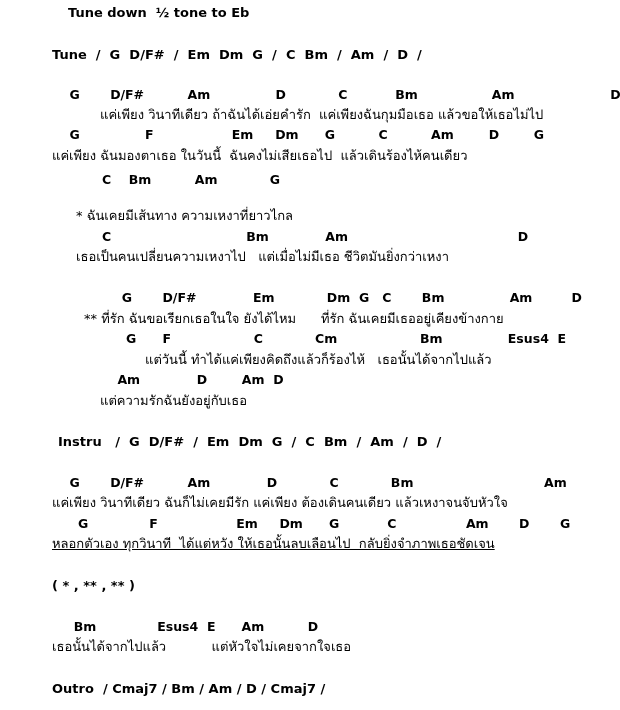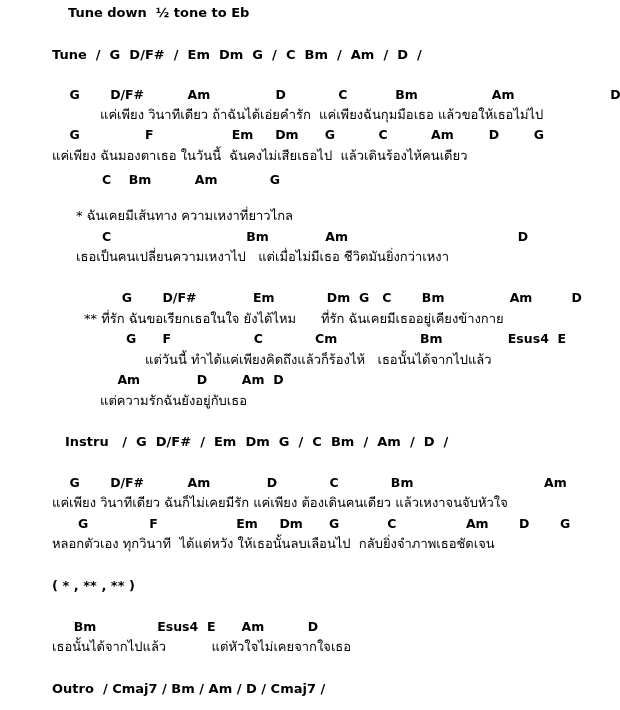--- a/index.html
+++ b/index.html
@@ -26,25 +26,25 @@
 <div class="ln ch" style="left:76px;top:227px;">      C                               Bm             Am                                       D</div>
 <div class="ln ly" style="left:76px;top:247px;">เธอเป็นคนเปลี่ยนความเหงาไป   แต่เมื่อไม่มีเธอ ชีวิตมันยิ่งกว่าเหงา</div>
 
 <div class="ln ch" style="left:100px;top:288px;">     G       D/F#             Em            Dm  G   C       Bm               Am         D</div>
 <div class="ln ly" style="left:84px;top:309px;">** ที่รัก ฉันขอเรียกเธอในใจ ยังได้ไหม      ที่รัก ฉันเคยมีเธออยู่เคียงข้างกาย</div>
 <div class="ln ch" style="left:100px;top:329px;">      G      F                   C            Cm                   Bm               Esus4  E</div>
 <div class="ln ly" style="left:100px;top:350px;margin-left:45px;">แต่วันนี้ ทำได้แค่เพียงคิดถึงแล้วก็ร้องไห้   เธอนั้นได้จากไปแล้ว</div>
 <div class="ln ch" style="left:100px;top:370px;">    Am             D        Am  D</div>
 <div class="ln ly" style="left:100px;top:391px;">แต่ความรักฉันยังอยู่กับเธอ</div>
 
-<div class="ln b" style="left:65px;top:432px;">Instru   /  G  D/F#  /  Em  Dm  G  /  C  Bm  /  Am  /  D  /</div>
+<div class="ln b" style="left:58px;top:432px;">Instru   /  G  D/F#  /  Em  Dm  G  /  C  Bm  /  Am  /  D  /</div>
 
 <div class="ln ch" style="left:52px;top:473px;">    G       D/F#          Am             D            C            Bm                              Am                   D</div>
 <div class="ln ly" style="left:52px;top:493px;">แค่เพียง วินาทีเดียว ฉันก็ไม่เคยมีรัก แค่เพียง ต้องเดินคนเดียว แล้วเหงาจนจับหัวใจ</div>
 <div class="ln ch" style="left:52px;top:514px;">      G              F                  Em     Dm      G           C                Am       D       G</div>
-<div class="ln ly" style="left:52px;top:534px;">หลอกตัวเอง ทุกวินาที  ได้แต่หวัง ให้เธอนั้นลบเลือนไป  กลับยิ่งจำภาพเธอชัดเจน</div>
+<div class="ln ly" style="left:52px;top:534px;text-decoration:underline;">หลอกตัวเอง ทุกวินาที  ได้แต่หวัง ให้เธอนั้นลบเลือนไป  กลับยิ่งจำภาพเธอชัดเจน</div>
 
 <div class="ln b" style="left:52px;top:576px;">( * , ** , ** )</div>
 
 <div class="ln ch" style="left:52px;top:617px;">     Bm              Esus4  E      Am          D</div>
 <div class="ln ly" style="left:52px;top:637px;">เธอนั้นได้จากไปแล้ว           แต่หัวใจไม่เคยจากใจเธอ</div>
 
 <div class="ln b" style="left:52px;top:679px;">Outro  / Cmaj7 / Bm / Am / D / Cmaj7 /</div>
 
 </body></html>

